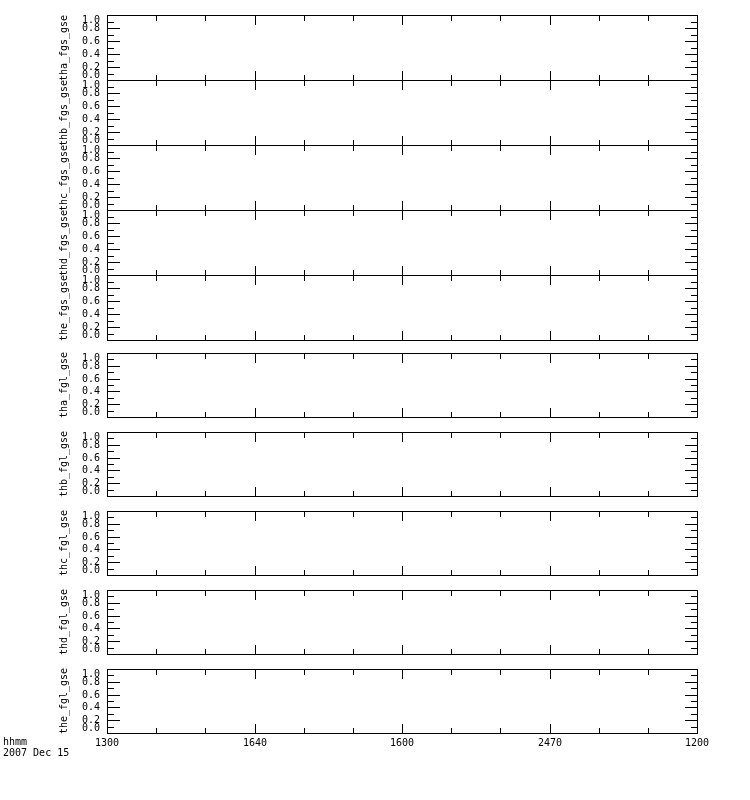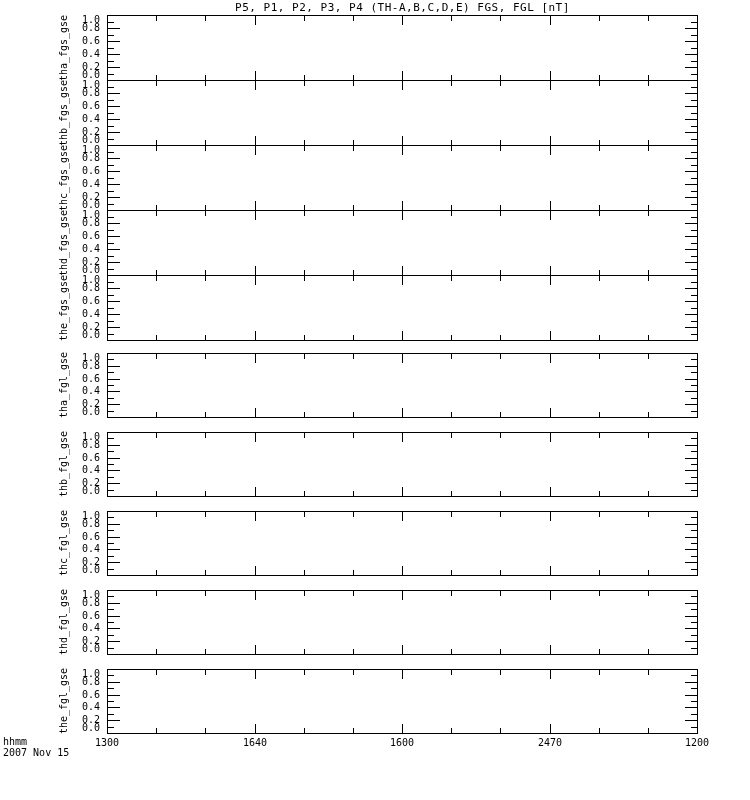--- a/index.html
+++ b/index.html
@@ -39,21 +39,20 @@
   }
   .footer-date{
     position:absolute;left:3px;top:747px;
     font-size:10px;line-height:11px;white-space:nowrap;
   }
 </style>
 </head>
 <body>
 
 <div id="stage">
-  <div class="chart-title">P5, P1, P2, P3, P4 (TH-A,B,C,D,E) FGS, FGL [nT]</div>
 
   <div id="panels-root">
       <div class="panel" style="left: 107px; top: 15px; width: 591px; height: 66px;"></div>
       <div class="tick" style="left: 108px; top: 22px; width: 6px; height: 1px;"></div>
       <div class="tick" style="left: 691px; top: 22px; width: 6px; height: 1px;"></div>
       <div class="tick" style="left: 108px; top: 28px; width: 12px; height: 1px;"></div>
       <div class="tick" style="left: 685px; top: 28px; width: 12px; height: 1px;"></div>
       <div class="tick" style="left: 108px; top: 35px; width: 6px; height: 1px;"></div>
       <div class="tick" style="left: 691px; top: 35px; width: 6px; height: 1px;"></div>
       <div class="tick" style="left: 108px; top: 41px; width: 12px; height: 1px;"></div>
@@ -532,14 +531,14 @@
     </div>
   <div id="xaxis-root">
       <div class="xtick-label" style="left: 82px;">1300</div>
       <div class="xtick-label" style="left: 230px;">1640</div>
       <div class="xtick-label" style="left: 377px;">1600</div>
       <div class="xtick-label" style="left: 525px;">2470</div>
       <div class="xtick-label" style="left: 672px;">1200</div>
     </div>
 
   <div class="footer-time">hhmm</div>
-  <div class="footer-date">2007 Nov 15</div>
+  <div class="footer-date">2007 Dec 15</div>
 </div>
 
 </body></html>

